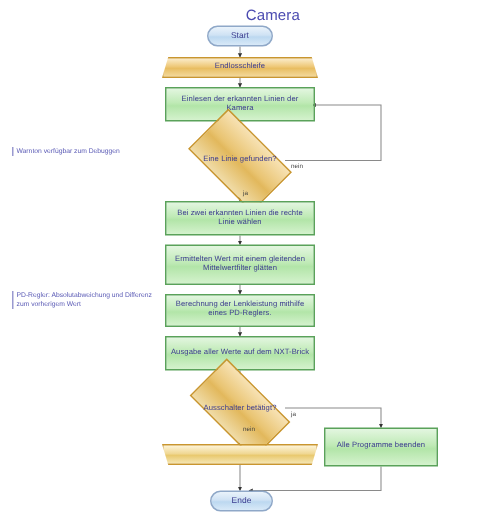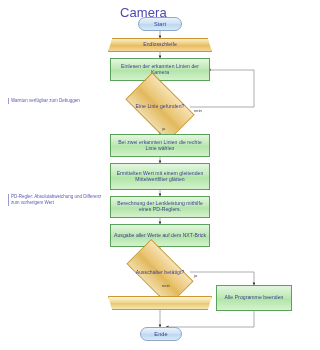--- a/index.html
+++ b/index.html
@@ -36,22 +36,22 @@
     text-align: center;
     color: #3b3b8f;
     line-height: 1.12;
     font-size: 5.1px;
     letter-spacing: 0.05px;
     padding: 1px 2px;
   }
   .title {
     position: absolute;
     color: #4a4ab0;
-    font-size: 13px;
-    text-align: left;
+    font-size: 10px;
+    text-align: right;
     letter-spacing: 0.1px;
   }
   .terminal {
     border-radius: 9px;
     border: 0.6px solid #8fa8c8;
     background: linear-gradient(to bottom, #eaf3fb 0%, #cfe2f4 45%, #bcd8f0 55%, #d8e9f8 100%);
     font-size: 5.6px;
     color: #3b3b8f;
   }
   .process {

